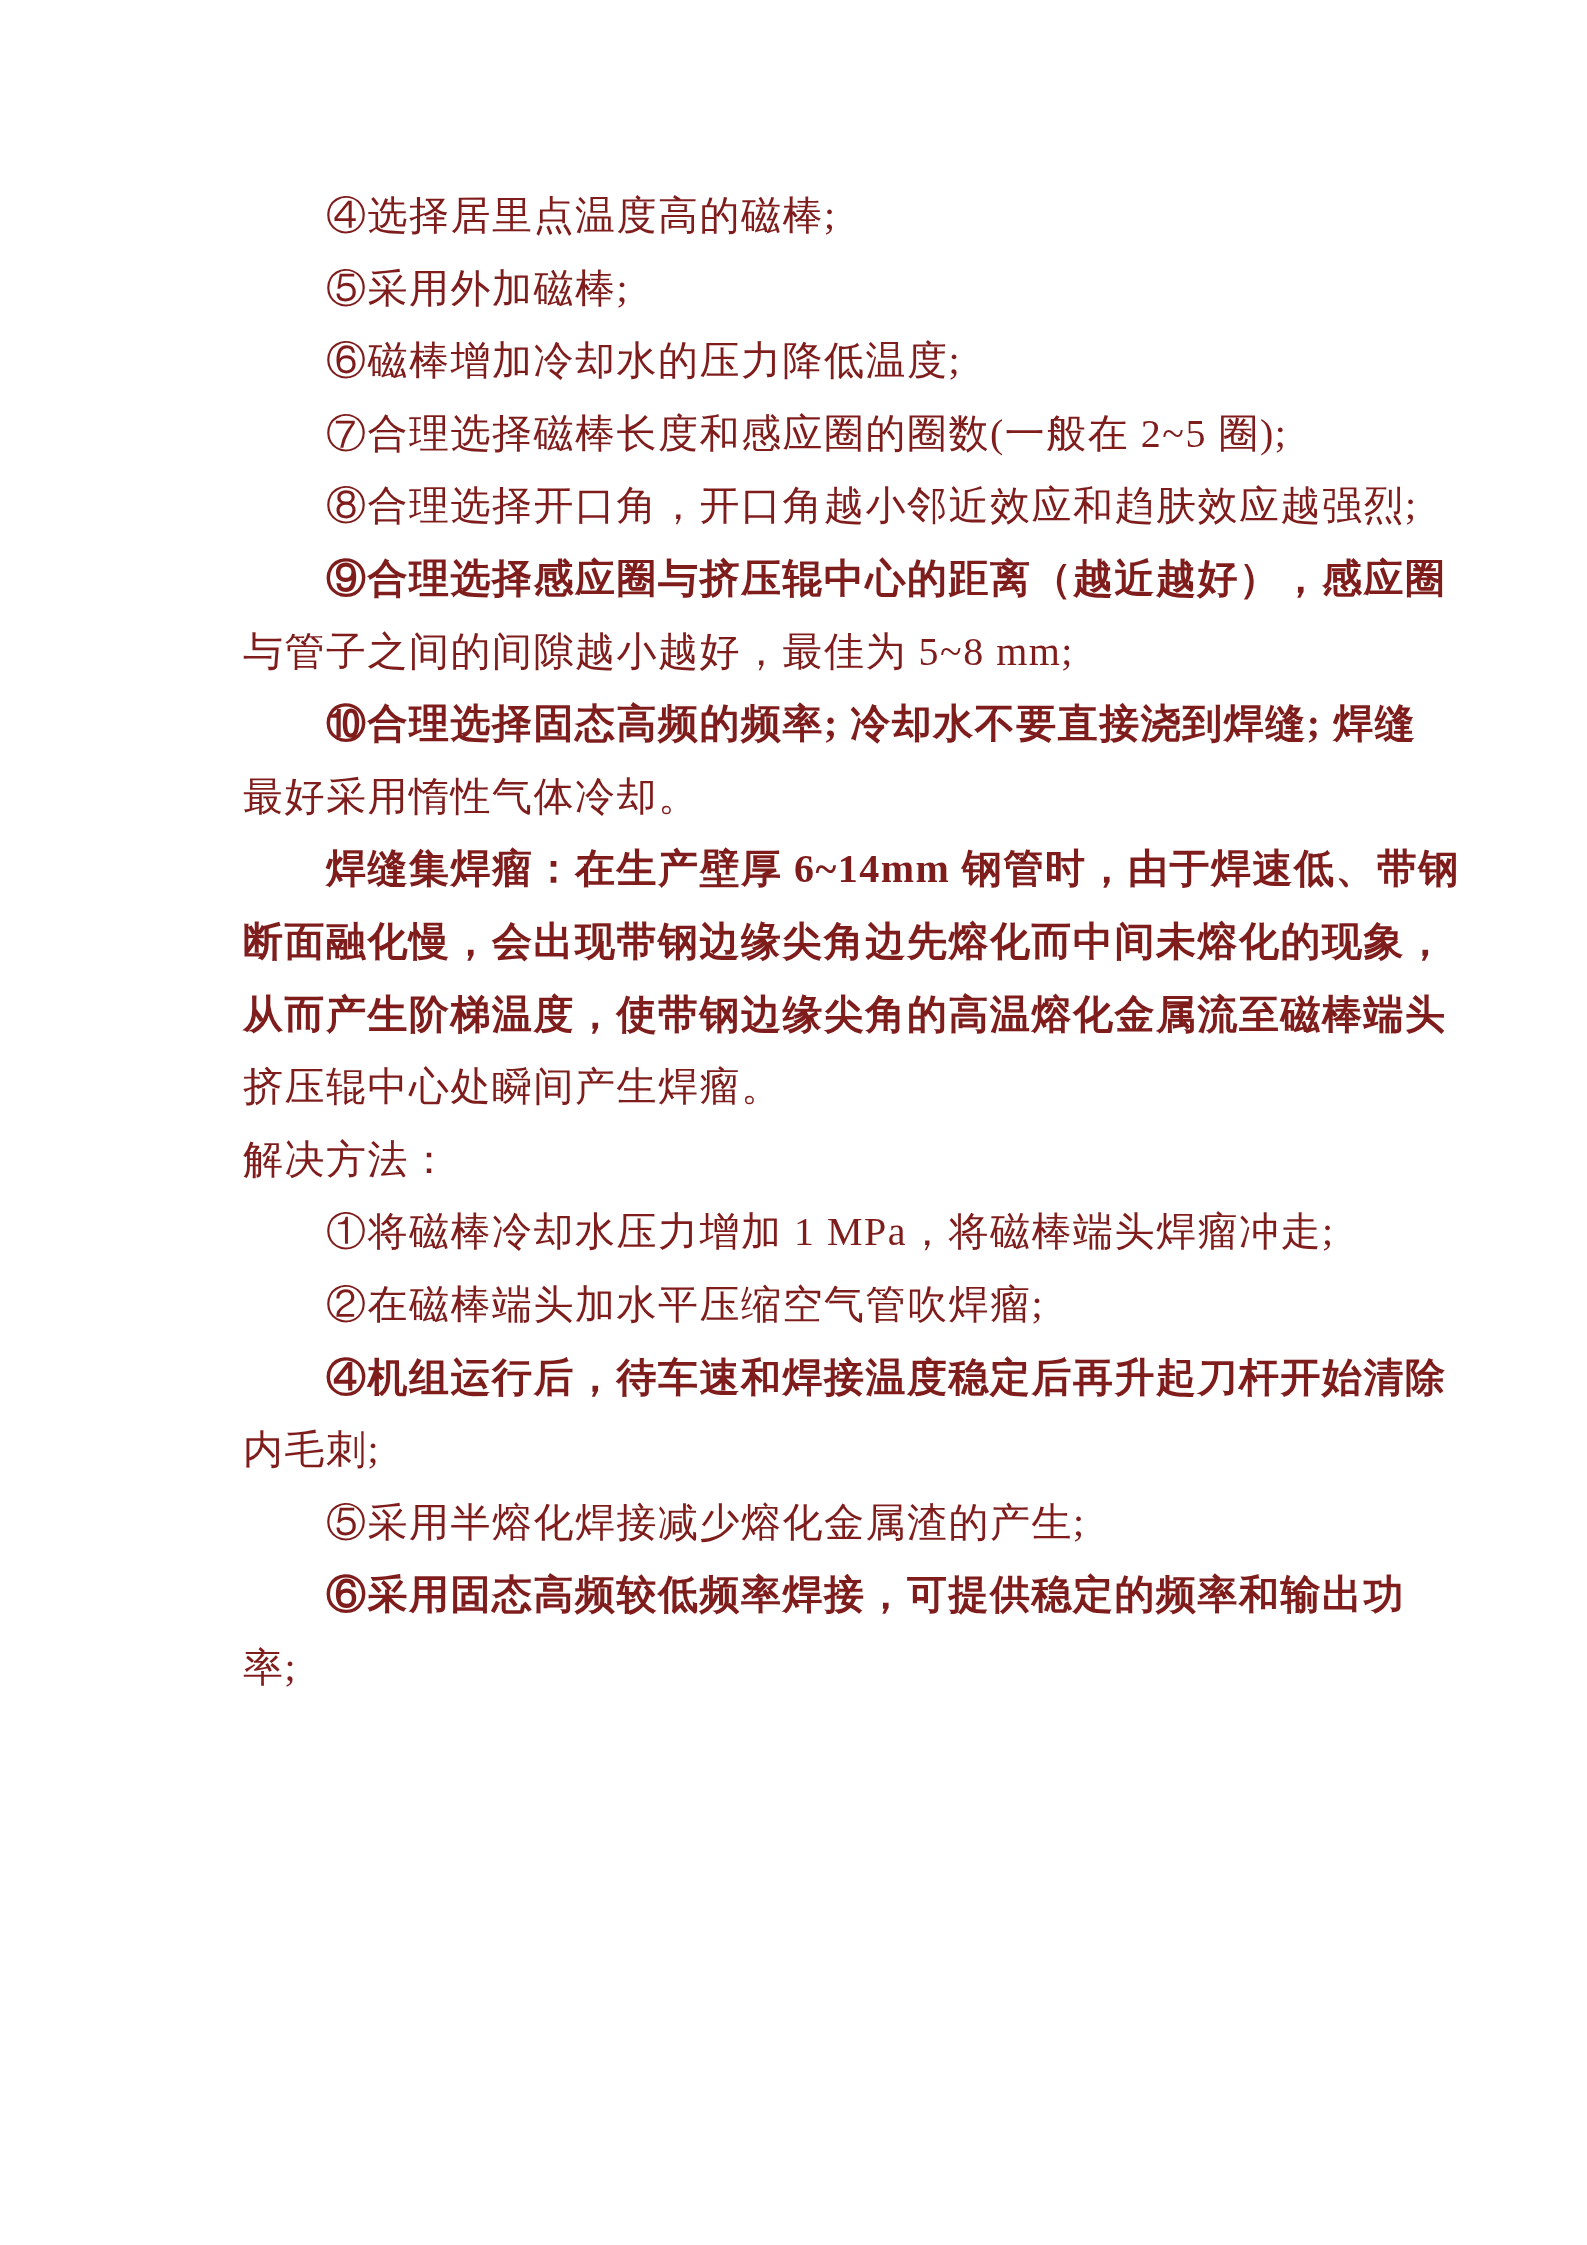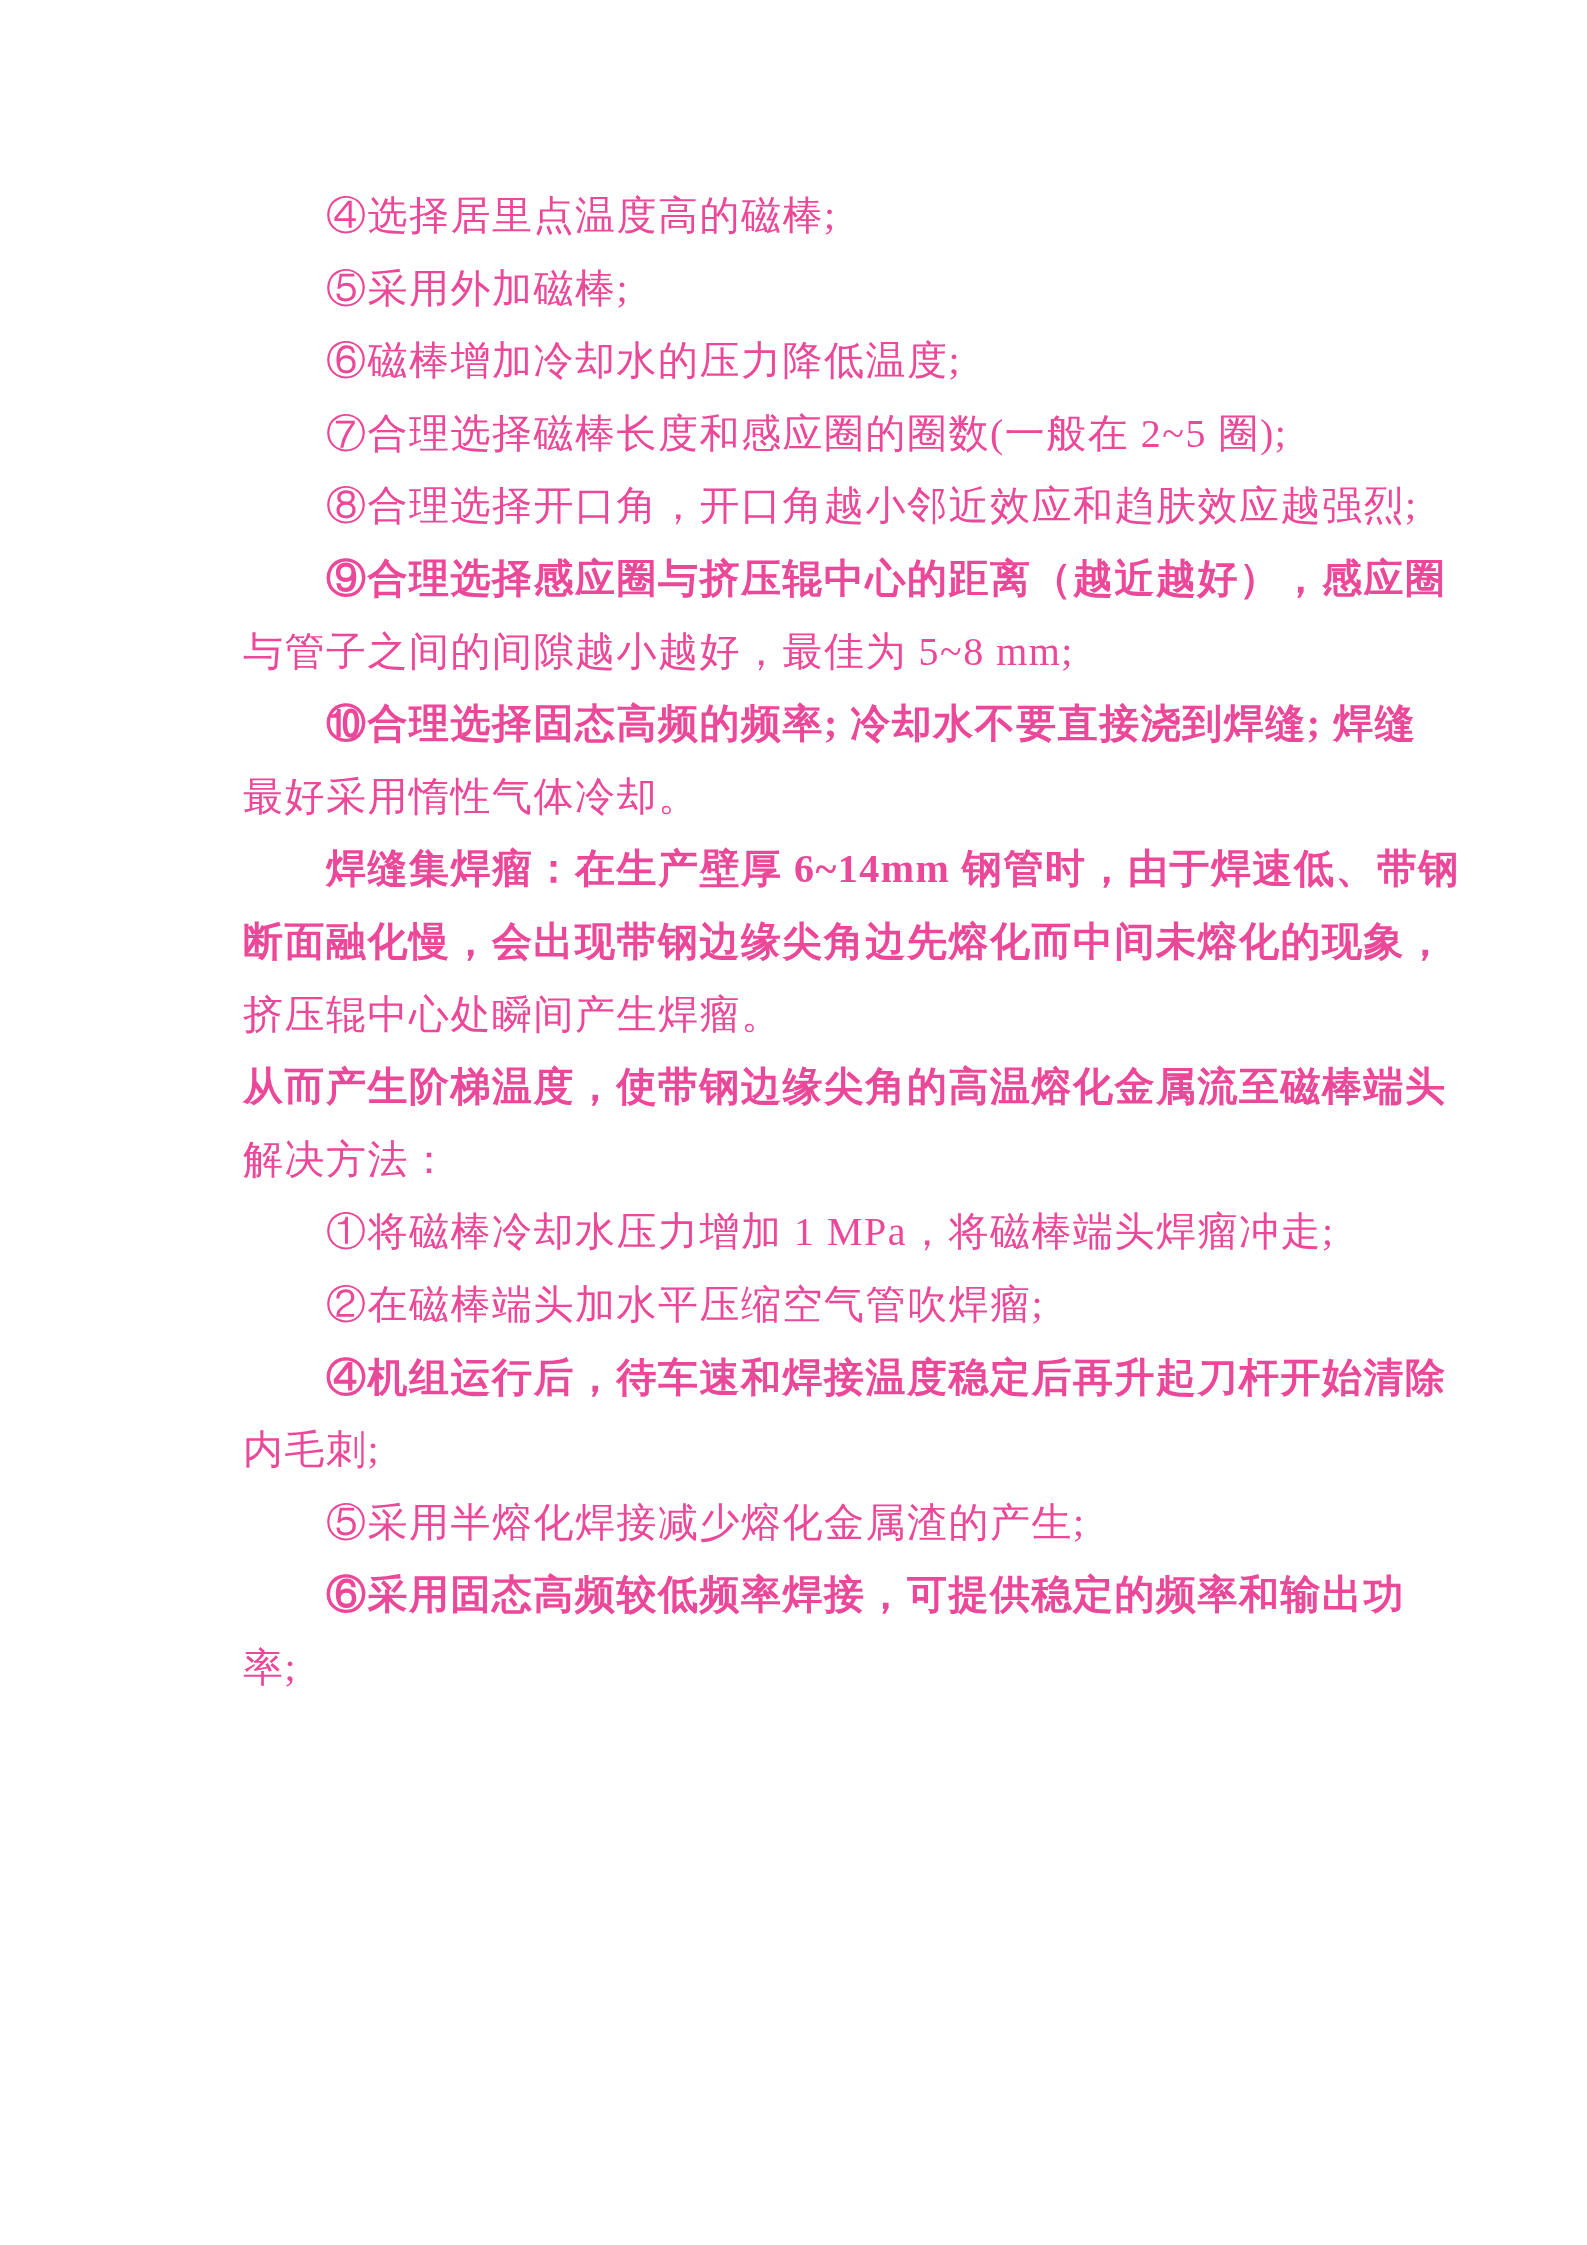--- a/index.html
+++ b/index.html
@@ -47,34 +47,34 @@
   }
   .line.justify.indent {
     padding-left: 0;
     text-indent: 83px;
   }
 </style>
 </head>
 <body style="background: rgb(255, 255, 255);">
 
 <div class="page">
-  <div class="text-block" style="color: #ec4899;">
+  <div class="text-block" style="color: #7f1d1d;">
       <div class="line indent">④选择居里点温度高的磁棒;</div>
       <div class="line indent">⑤采用外加磁棒;</div>
       <div class="line indent">⑥磁棒增加冷却水的压力降低温度;</div>
       <div class="line indent">⑦合理选择磁棒长度和感应圈的圈数(一般在 2~5 圈);</div>
       <div class="line indent">⑧合理选择开口角，开口角越小邻近效应和趋肤效应越强烈;</div>
       <div class="line indent justify">⑨合理选择感应圈与挤压辊中心的距离（越近越好），感应圈</div>
       <div class="line">与管子之间的间隙越小越好，最佳为 5~8 mm;</div>
       <div class="line indent justify">⑩合理选择固态高频的频率; 冷却水不要直接浇到焊缝; 焊缝</div>
       <div class="line">最好采用惰性气体冷却。</div>
       <div class="line indent justify">焊缝集焊瘤：在生产壁厚 6~14mm 钢管时，由于焊速低、带钢</div>
       <div class="line justify">断面融化慢，会出现带钢边缘尖角边先熔化而中间未熔化的现象，</div>
+      <div class="line justify">从而产生阶梯温度，使带钢边缘尖角的高温熔化金属流至磁棒端头</div>
       <div class="line">挤压辊中心处瞬间产生焊瘤。</div>
-      <div class="line justify">从而产生阶梯温度，使带钢边缘尖角的高温熔化金属流至磁棒端头</div>
       <div class="line">解决方法：</div>
       <div class="line indent">①将磁棒冷却水压力增加 1 MPa，将磁棒端头焊瘤冲走;</div>
       <div class="line indent">②在磁棒端头加水平压缩空气管吹焊瘤;</div>
       <div class="line indent justify">④机组运行后，待车速和焊接温度稳定后再升起刀杆开始清除</div>
       <div class="line">内毛刺;</div>
       <div class="line indent">⑤采用半熔化焊接减少熔化金属渣的产生;</div>
       <div class="line indent justify">⑥采用固态高频较低频率焊接，可提供稳定的频率和输出功</div>
       <div class="line">率;</div>
     </div>
 </div>

